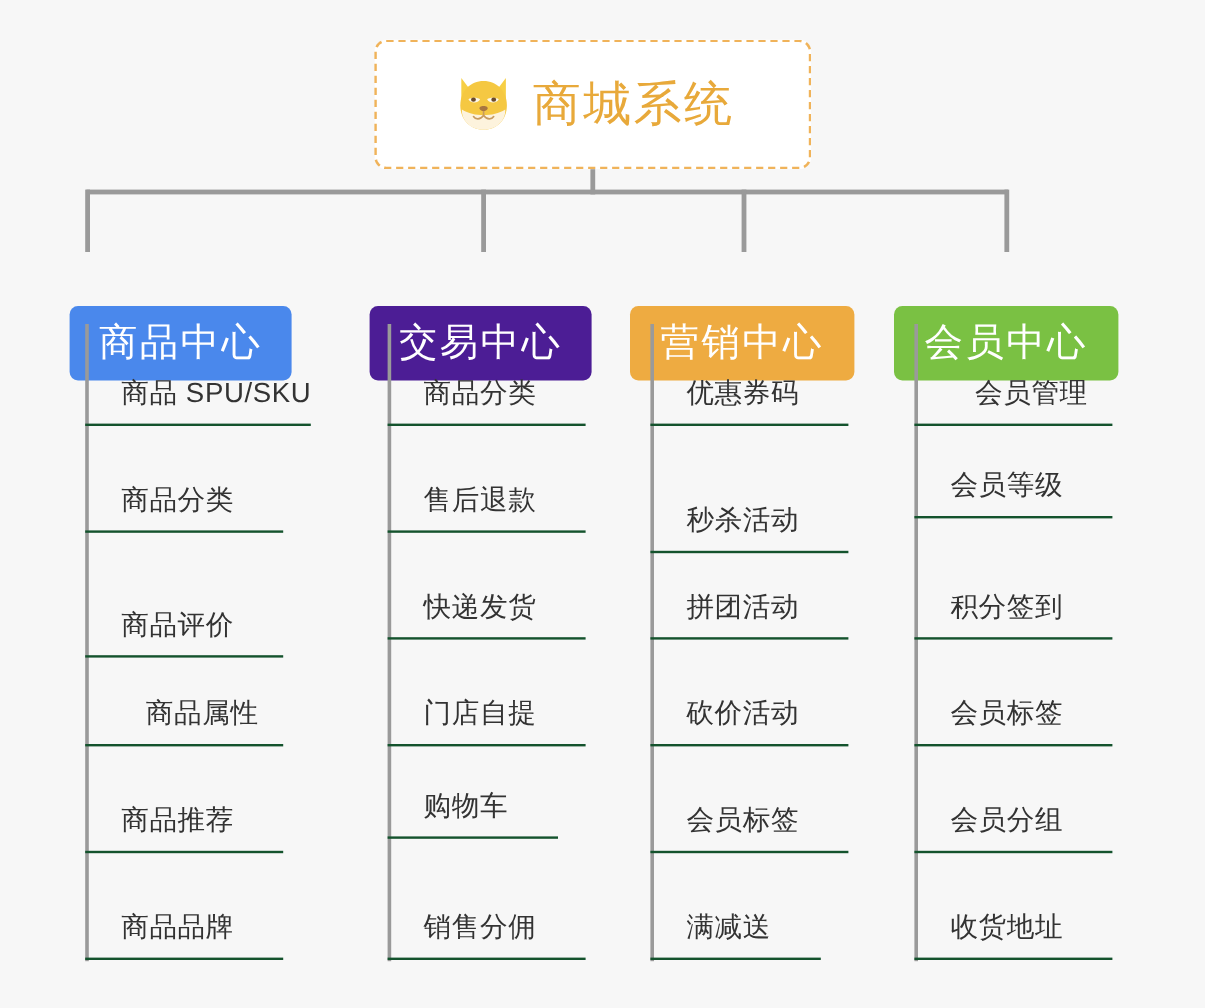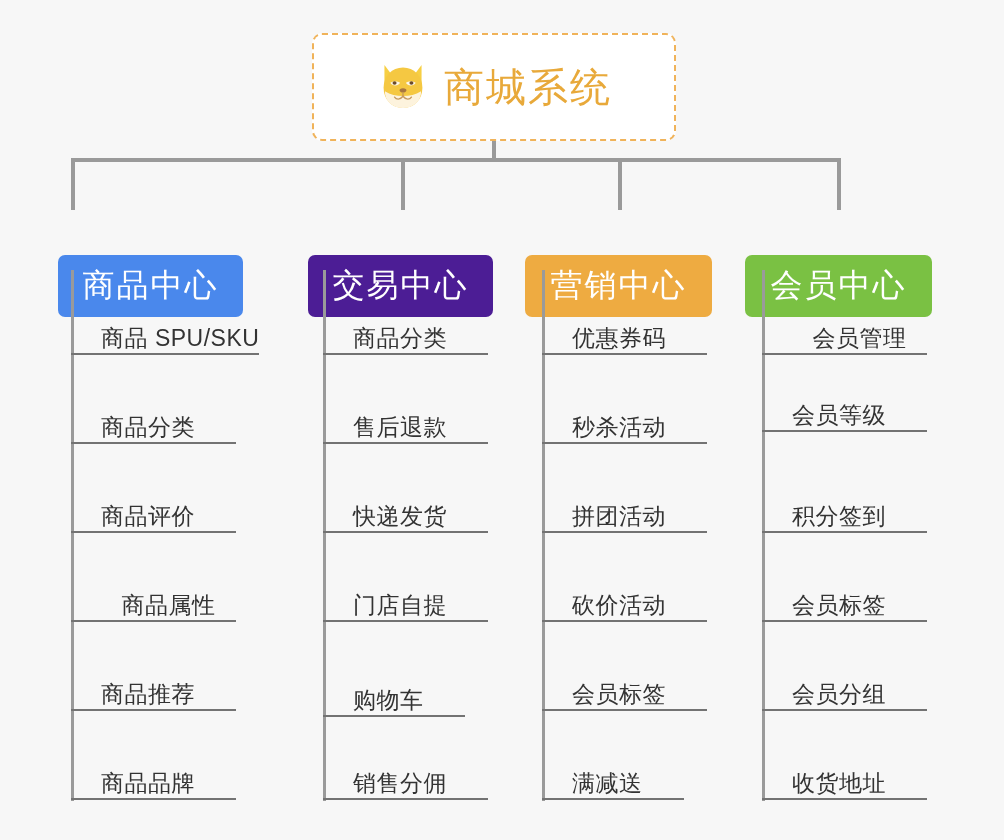--- a/index.html
+++ b/index.html
@@ -85,26 +85,26 @@
     position: absolute;
     width: 3px;
     background: #9a9a9a;
     top: 62px;
   }
 
   
   .leaf {
     position: absolute;
     box-sizing: border-box;
-    border-bottom: 2px solid #737373;
+    border-bottom: 2px solid #14532d;
     display: flex;
     align-items: flex-end;
     height: 36px;
     padding-left: 30px;
-    padding-bottom: 2px;
+    padding-bottom: 13px;
   }
   .leaf-label {
     font-size: 23px;
     line-height: 1.15;
     color: #333333;
     white-space: nowrap;
     letter-spacing: 0.5px;
   }
 </style>
 </head>
@@ -141,21 +141,21 @@
     <div class="cat-box" style="width:185px; background:#4a88ec;">
       <span>商品中心</span>
     </div>
     <div class="trunk" style="left:13px; height:531px;"></div>
     <div class="leaf" style="left:13px; top:111px; width:188px;">
         <span class="leaf-label">商品 SPU/SKU</span>
       </div>
     <div class="leaf" style="left:13px; top:200px; width:165px;">
         <span class="leaf-label">商品分类</span>
       </div>
-    <div class="leaf" style="left:13px; top:289px; width:165px;">
+    <div class="leaf" style="left:13px; top:304px; width:165px;">
         <span class="leaf-label">商品评价</span>
       </div>
     <div class="leaf" style="left:13px; top:378px; width:165px;justify-content:center;">
         <span class="leaf-label">商品属性</span>
       </div>
     <div class="leaf" style="left:13px; top:467px; width:165px;">
         <span class="leaf-label">商品推荐</span>
       </div>
     <div class="leaf" style="left:13px; top:556px; width:165px;">
         <span class="leaf-label">商品品牌</span>
@@ -172,37 +172,37 @@
       </div>
     <div class="leaf" style="left:15px; top:200px; width:165px;">
         <span class="leaf-label">售后退款</span>
       </div>
     <div class="leaf" style="left:15px; top:289px; width:165px;">
         <span class="leaf-label">快递发货</span>
       </div>
     <div class="leaf" style="left:15px; top:378px; width:165px;">
         <span class="leaf-label">门店自提</span>
       </div>
-    <div class="leaf" style="left:15px; top:473px; width:142px;">
+    <div class="leaf" style="left:15px; top:455px; width:142px;">
         <span class="leaf-label">购物车</span>
       </div>
     <div class="leaf" style="left:15px; top:556px; width:165px;">
         <span class="leaf-label">销售分佣</span>
       </div>
   </div>
 
   <div class="column" style="left:525px; width:300px;">
     <div class="cat-box" style="width:187px; background:#eeab41;">
       <span>营销中心</span>
     </div>
     <div class="trunk" style="left:17px; height:531px;"></div>
     <div class="leaf" style="left:17px; top:111px; width:165px;">
         <span class="leaf-label">优惠券码</span>
       </div>
-    <div class="leaf" style="left:17px; top:200px; width:165px;">
+    <div class="leaf" style="left:17px; top:217px; width:165px;">
         <span class="leaf-label">秒杀活动</span>
       </div>
     <div class="leaf" style="left:17px; top:289px; width:165px;">
         <span class="leaf-label">拼团活动</span>
       </div>
     <div class="leaf" style="left:17px; top:378px; width:165px;">
         <span class="leaf-label">砍价活动</span>
       </div>
     <div class="leaf" style="left:17px; top:467px; width:165px;">
         <span class="leaf-label">会员标签</span>

